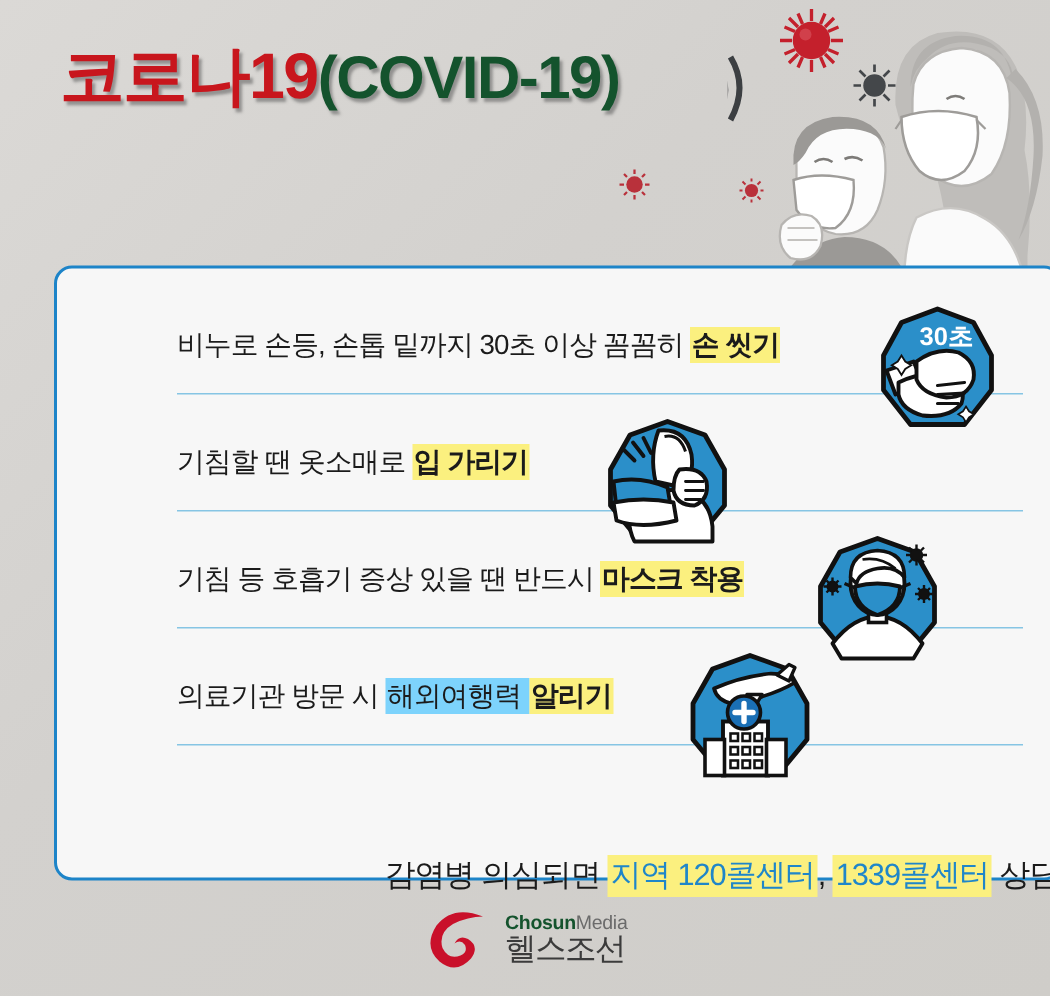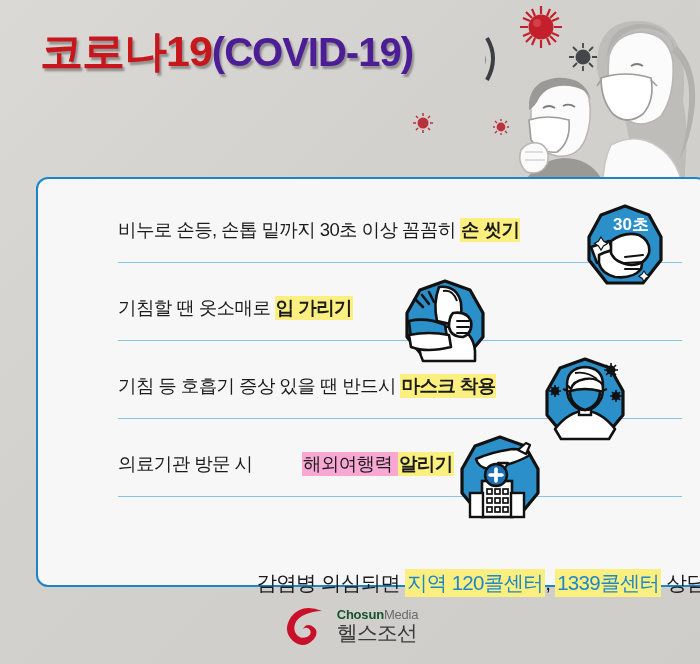--- a/index.html
+++ b/index.html
@@ -45,21 +45,21 @@
     line-height: 1;
   }
   .title-line1 {
     font-size: 43px;
     font-weight: bold;
     letter-spacing: -1px;
     white-space: nowrap;
     text-shadow: 2px 3px 2px rgba(90,90,90,0.55);
   }
   .t-red { color: #c8161d; }
-  .t-gray { color: #4c1d95; font-size: 40px; }
+  .t-gray { color: #14532d; font-size: 40px; }
   .title-line2 {
     font-size: 43px;
     font-weight: bold;
     color: #2f8fd0;
     letter-spacing: -1px;
     margin-top: 9px;
     text-shadow: 2px 3px 2px rgba(90,90,90,0.55);
   }
 
   
@@ -95,23 +95,22 @@
     color: #1b1b1b;
     letter-spacing: -0.6px;
     white-space: nowrap;
   }
   .rule-text .hl {
     background: #fbf07f;
     font-weight: bold;
     padding: 1px 1px 2px 1px;
   }
   .rule-text .hl-plain {
-    background: #f9a8d4;
+    background: #7dd3fc;
     padding: 1px 1px 2px 1px;
-    margin-left: 45px;
   }
   .divider {
     position: absolute;
     left: 32px;
     right: 24px;
     top: 57px;
     height: 1px;
     background: #86c5e4;
   }
 

